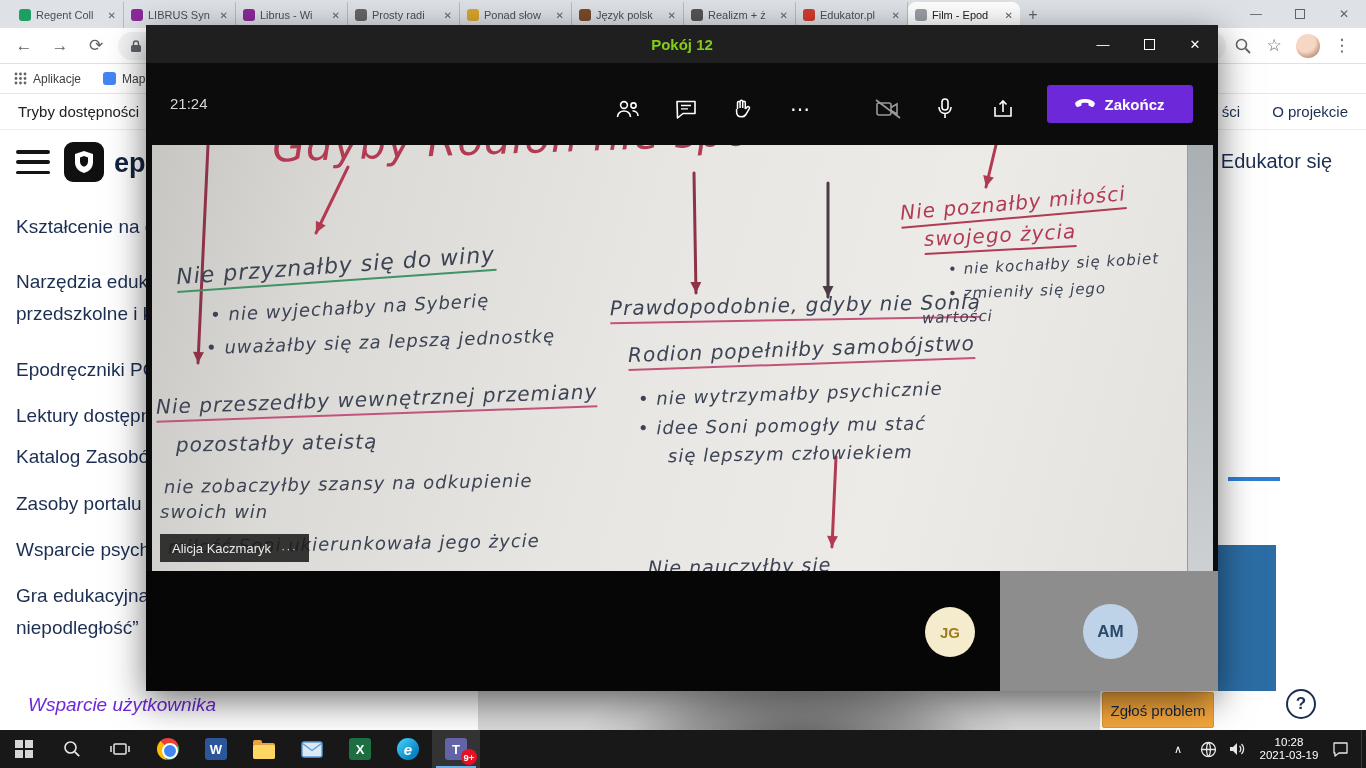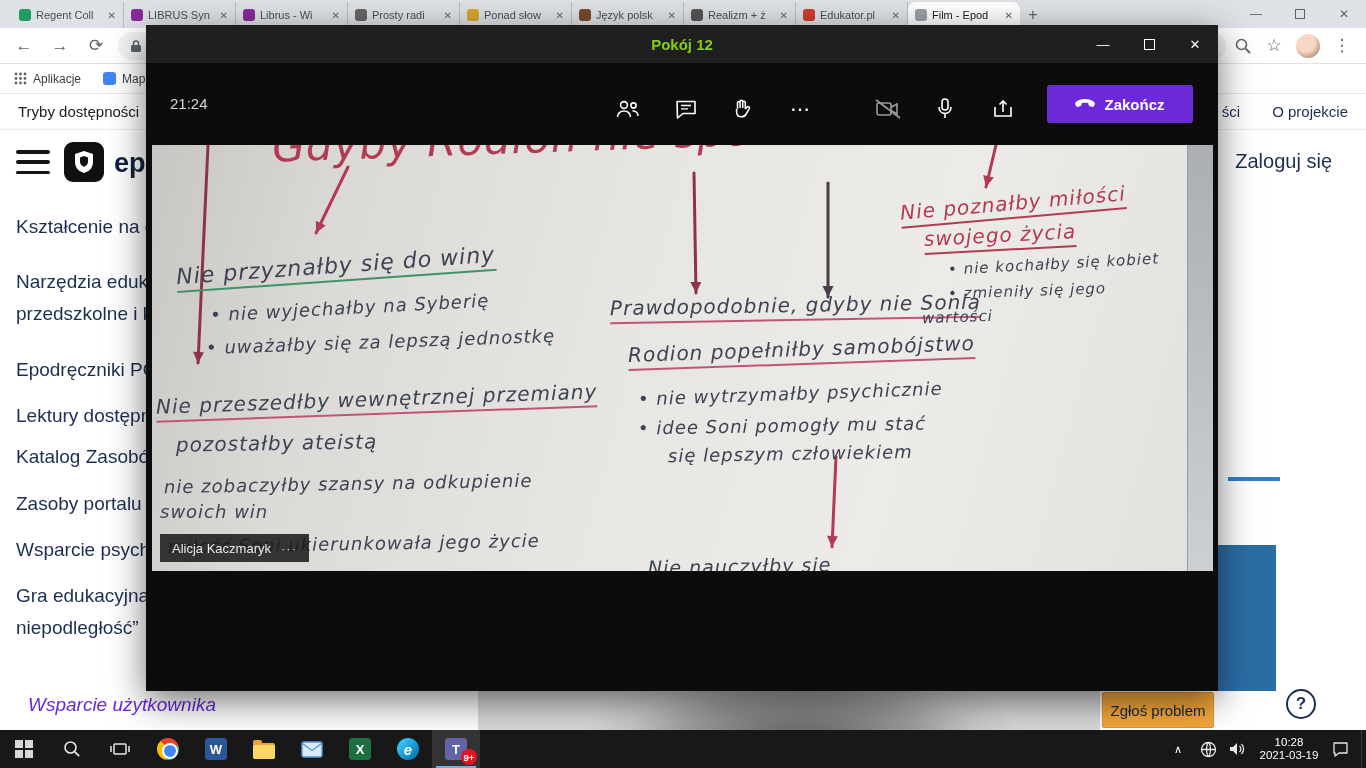--- a/index.html
+++ b/index.html
@@ -208,21 +208,21 @@
         <path d="M11 1l9 3v8c0 6-4 9.5-9 11-5-1.5-9-5-9-11V4z" fill="#fff"></path>
         <path d="M11 6l4 1.5v4c0 2.8-1.8 4.5-4 5.3-2.2-.8-4-2.5-4-5.3v-4z" fill="#101010"></path>
       </svg>
   </div>
   <div id="logotext">epo</div>
   <div id="loginwrap">
     <svg width="22" height="22" viewBox="0 0 22 22">
         <circle cx="9" cy="9" r="6.2" fill="none" stroke="#1c2e52" stroke-width="2"></circle>
         <path d="M14 14l5.5 5.5" stroke="#1c2e52" stroke-width="2.2"></path>
       </svg>
-    <span>Zaloguj się</span>
+    <span>Edukator się</span>
   </div>
 
   <div id="menu">
       <div class="menu-item" style="top: 211px;">
         <div>Kształcenie na o</div>
       </div>
       <div class="menu-item" style="top: 266px;">
         <div>Narzędzia eduka</div>
         <div>przedszkolne i ks</div>
       </div>
@@ -355,20 +355,27 @@
           <span class="note" style="left: 16px; top: 388px; font-size: 18px; color: rgb(60, 67, 84); transform: rotate(-1deg);">miłość Soni ukierunkowała jego życie</span>
           <span class="note" style="left: 496px; top: 410px; font-size: 19px; color: rgb(60, 67, 84); transform: rotate(-1deg);">Nie nauczyłby się</span>
         </div>
       <div id="wallstrip"></div>
       <div id="t-namelabel">
         <span>Alicja Kaczmaryk</span>
         <span class="dots">···</span>
       </div>
     </div>
 
+    <div id="t-bottom">
+      <div id="t-panel"></div>
+      <div id="participants">
+          <div class="pavatar p0" style="background: rgb(245, 236, 205); color: rgb(157, 125, 34);">JG</div>
+          <div class="pavatar p1" style="background: rgb(191, 211, 232); color: rgb(43, 74, 107);">AM</div>
+        </div>
+    </div>
   </div>
 
   <div id="taskbar">
     <div class="slot">
         <span class="winlogo">
           <i></i>
           <i></i>
           <i></i>
           <i></i>
         </span>

